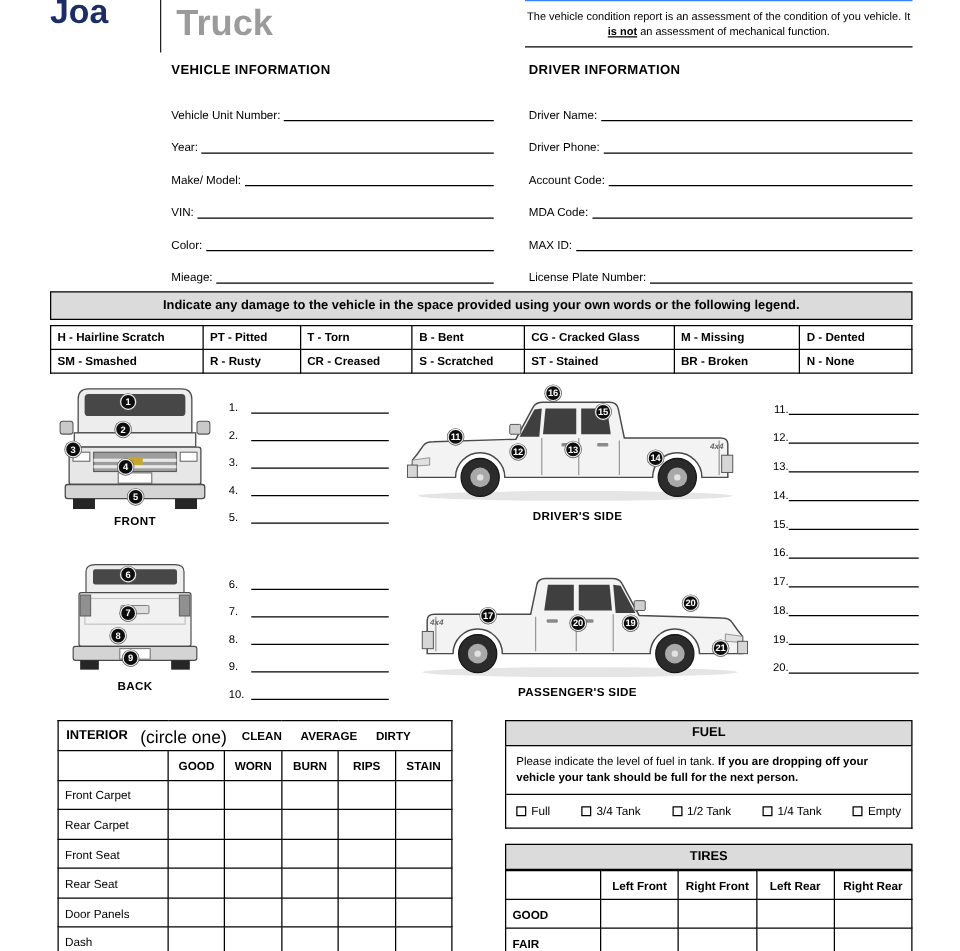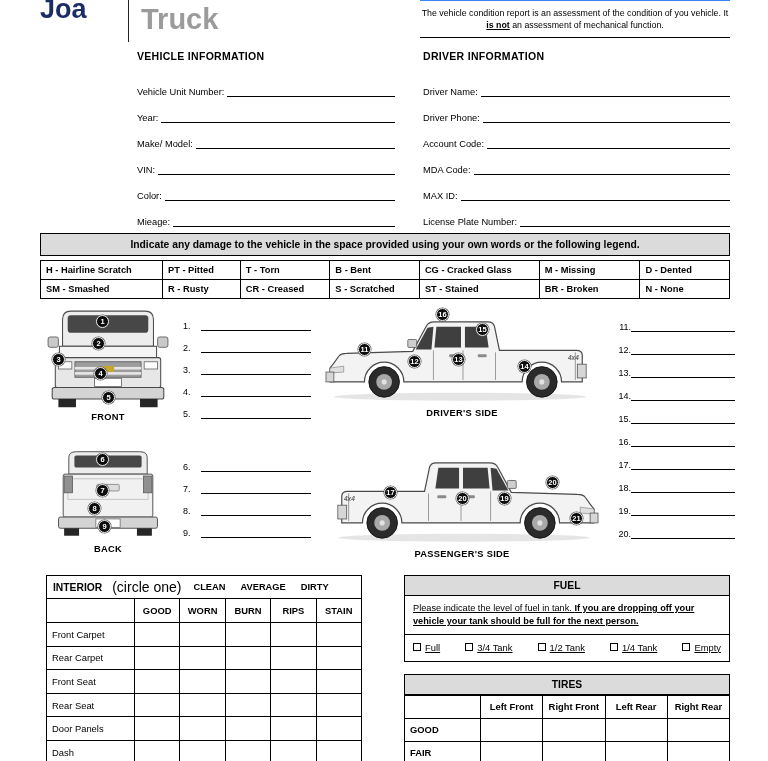--- a/index.html
+++ b/index.html
@@ -70,21 +70,21 @@
   .interior-title { font-weight:bold; font-size:10.3px; }
   .circle-one { font-size:14px; }
   .conditions { display:flex; gap:15px; margin-left:2px; }
   .condition-opt { font-weight:bold; font-size:9.3px; }
   .col-head { font-weight:bold; text-align:center; font-size:9.3px; }
   .row-label { padding-left:5px; }
   .tires-table .row-label { font-weight:bold; }
   .fuel-col { flex:1; }
   .box-header { border:1px solid #000; background:#dbdbdb; font-weight:bold;
                 font-size:10.3px; text-align:center; padding:4px 0; }
-  .fuel-body { border:1px solid #000; border-top:none;text-decoration:underline; }
+  .fuel-body { border:1px solid #000; border-top:none; }
   .fuel-text { padding:6px 8px; font-size:9.2px; line-height:1.4; border-bottom:1px solid #000; }
   .fuel-bold { font-weight:bold; }
   .fuel-options { display:flex; justify-content:space-between; align-items:center; padding:7px 8px 8px;text-align:right; }
   .fuel-option { display:flex; align-items:center; font-size:9.4px; }
   .checkbox { width:8px; height:8px; border:1.4px solid #000; display:inline-block; margin-right:4px; flex:none; }
   .tires-header { margin-top:12px; }
   .tires-table { width:100%; }
 </style>
 </head>
 <body>
@@ -395,20 +395,24 @@
         <div class="line-row">
           <span class="line-num">8.</span>
           <span class="line-blank"></span>
         </div>
 
         <div class="line-row">
           <span class="line-num">9.</span>
           <span class="line-blank"></span>
         </div>
 
+        <div class="line-row">
+          <span class="line-num">10.</span>
+          <span class="line-blank"></span>
+        </div>
       </div>
 
     <div class="diagram pos-passenger">
       <svg class="truck-img" viewBox="0 0 280 100">
         <g transform="translate(280,0) scale(-1,1)">
             <use href="#truck-side"></use>
           </g>
       </svg>
       <div class="callout" style="left:60px;top:38px">17</div>
       <div class="callout" style="left:132px;top:44px">20</div>

